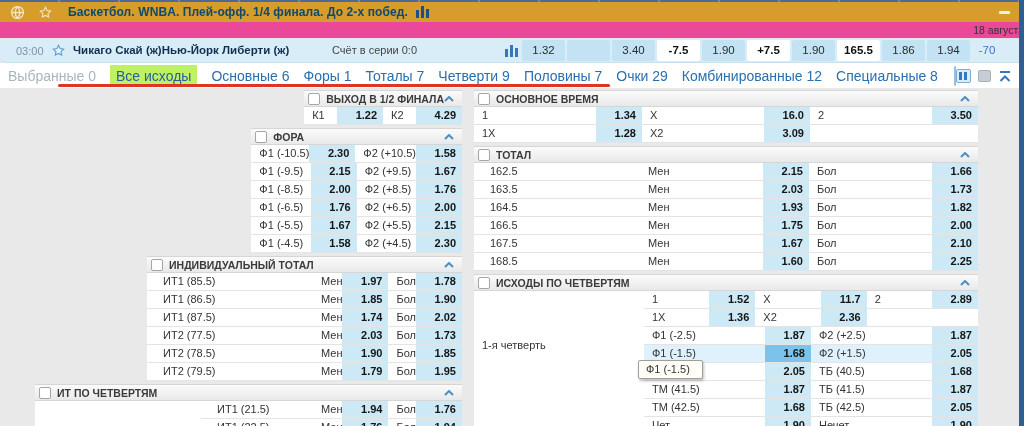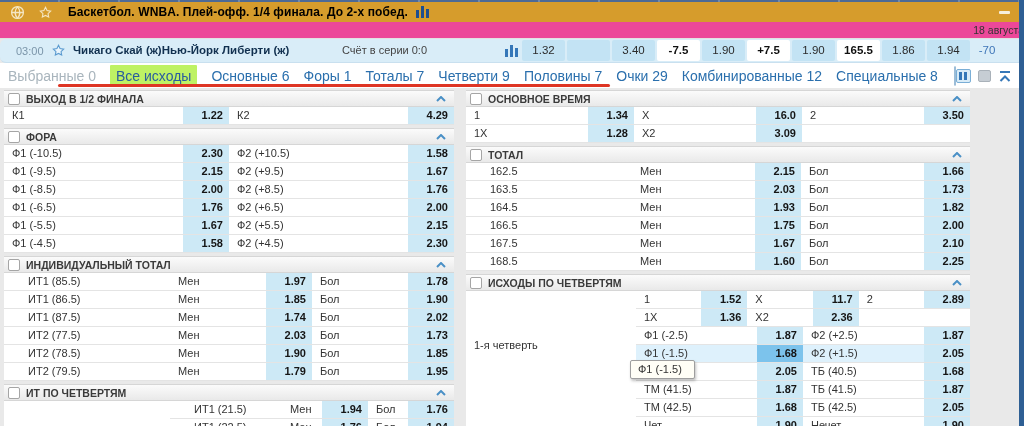--- a/index.html
+++ b/index.html
@@ -7,32 +7,32 @@
     width:1024px;height:426px;position:relative;overflow:hidden;
     font-family:"Liberation Sans","DejaVu Sans",sans-serif;
     font-size:11px;color:#333;background:#e9e9e9;
   }
   
   .topstrip{height:2px;background:repeating-linear-gradient(90deg,#4d6a96 0 58px,#7089ad 58px 60px);}
   
   .topbar{height:20px;background:#d69c2c;display:flex;align-items:center;position:relative;}
   .topbar .ic{margin-left:10px;display:inline-flex;}
   .topbar .star{margin-left:14px;}
-  .topbar .title{margin-left:16px;font-weight:bold;font-size:12px;color:#000000;letter-spacing:.1px;}
+  .topbar .title{margin-left:16px;font-weight:bold;font-size:12px;color:#0c4a6e;letter-spacing:.1px;}
   .topbar .bars{margin-left:8px;display:inline-flex;}
   .minusbtn{position:absolute;right:14px;top:9px;width:11px;height:3px;background:#f6efdc;border-radius:1px;}
   
   .daterow{height:16px;line-height:16px;background:#ec4899;border-bottom:1px solid #e2e2e2;color:#333;font-size:10.5px;text-align:right;}
   
   .matchrow{height:23px;background:#d9edf8;border-bottom:1px solid #c9e0ef;position:relative;display:flex;align-items:center;border-radius:6px;}
   .mtime{margin-left:16px;color:#7b95a9;font-size:11px;width:34px;}
   .mstar{margin-left:2px;display:inline-flex;}
   .mteams{margin-left:8px;display:flex;flex-direction:row;justify-content:center;}
   .mteams span{font-weight:bold;font-size:11.5px;color:#11304f;line-height:11px;}
-  .mseries{position:absolute;left:342px;top:5px;color:#444;}
+  .mseries{position:absolute;left:332px;top:5px;color:#444;}
   .moddsblock{position:absolute;left:505px;top:1px;display:flex;align-items:center;}
   .moddsblock .bars{margin-right:4px;display:inline-flex;}
   .mcell{display:inline-block;width:43px;height:21px;line-height:21px;text-align:center;background:#c3e3f4;border-radius:2px;margin-right:2px;color:#2b2b2b;font-size:11.5px;}
   .mcell.line{background:#fff;font-weight:bold;color:#101010;}
   .mcell.margin{background:transparent;color:#3f76b8;width:30px;margin-right:0;}
   
   .tabsrow{height:26px;background:#fff;border-bottom:1px solid #dcdcdc;display:flex;align-items:center;position:relative;}
   .tab{margin-left:14px;color:#2a6fad;font-size:14px;white-space:nowrap;cursor:pointer;}
   .tab.disabled{color:#a9b5bd;margin-left:8px;}
   .tab.active{background:#bef264;color:#2a5d9e;padding:3px 6px;border-radius:1px;}
@@ -41,33 +41,33 @@
   .searchbox input{border:none;outline:none;width:72px;height:16px;font-size:11px;padding:0 4px;color:#333;font-family:inherit;}
   .searchbox input::placeholder{color:#9a9a9a;}
   .searchbox .mag{width:26px;height:18px;border-left:1px solid #c6dcec;display:flex;align-items:center;justify-content:center;}
   .tabicons{margin-left:auto;margin-right:14px;display:flex;align-items:center;gap:7px;}
   .ic-cols2{width:15px;height:14px;background:#d9ecf8;border:1px solid #7aaed6;border-radius:2px;display:flex;align-items:center;justify-content:center;gap:2px;box-sizing:border-box;}
   .ic-cols2 i{display:block;width:3px;height:8px;background:#3577b8;}
   .ic-cols1{width:13px;height:12px;background:#c6cdd4;border:1px solid #a9b1b9;border-radius:2px;box-sizing:border-box;}
   
   .content{position:absolute;top:88px;left:0;right:0;bottom:0;background:#e9e9e9;padding-top:2px;display:flex;overflow:hidden;}
   .col{display:flex;flex-direction:column;}
-  .col-left{width:450px;margin-left:4px;}
+  .col-left{width:450px;margin-left:12px;align-items:flex-end;}
   .col-right{width:504px;margin-left:12px;}
   .section{background:#fff;margin-bottom:3px;}
   .sec-h{height:17px;display:flex;align-items:center;background:linear-gradient(#fbfbfb,#e9e9e9);border:1px solid #d6d6d6;border-left:none;border-right:none;box-sizing:border-box;}
   .cb{width:10px;height:10px;background:#fff;border:1px solid #a5a5a5;border-radius:2px;margin:0 6px 0 4px;}
   .sec-t{font-weight:bold;font-size:10.5px;color:#3a3a3a;}
   .chev{margin-left:auto;margin-right:8px;display:inline-flex;}
   .row{height:18px;display:flex;align-items:stretch;border-bottom:1px solid #e4e4e4;box-sizing:border-box;background:#fff;}
   .seg{flex:1;display:flex;align-items:center;}
   .lbl{flex:1;padding-left:8px;line-height:17px;color:#333;white-space:nowrap;overflow:hidden;}
   .cell{width:46px;box-sizing:border-box;text-align:right;padding-right:6px;background:#cde9f6;font-weight:bold;color:#151515;line-height:17px;height:17px;}
   .row .cell:empty{background:transparent;}
-  .lbl-main{width:166px;box-sizing:border-box;padding-left:24px;line-height:17px;color:#333;white-space:nowrap;}
+  .lbl-main{width:166px;box-sizing:border-box;padding-left:16px;line-height:17px;color:#333;white-space:nowrap;}
   .rows.indent2{margin-left:166px;}
   .rows.indent2 .lbl-main{width:112px;}
   .rows.indent{margin-left:170px;}
   .sec-body{position:relative;background:#fff;}
   .group-lbl{position:absolute;left:8px;top:48px;color:#333;}
   .qrow{position:relative;}
   .qrow.hl{background:#def1fc;}
   .qrow.hl .c1{background:#7cc3ec;}
   .tooltip{position:absolute;left:-6px;top:-3px;z-index:6;background:#fffef6;border:1px solid #9e9e9e;border-radius:2px;height:17px;line-height:17px;padding:0 12px 0 7px;box-shadow:1px 2px 3px rgba(0,0,0,.25);color:#333;white-space:nowrap;}
   .tooltip:empty{display:none;}

